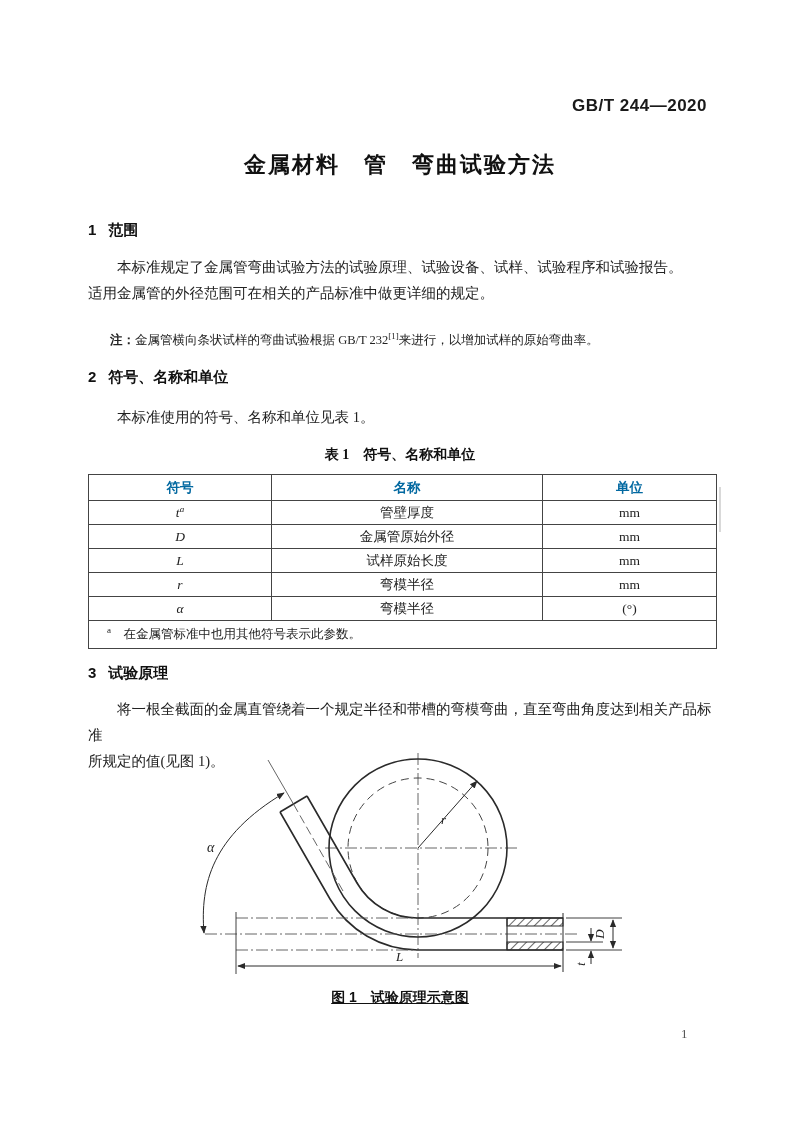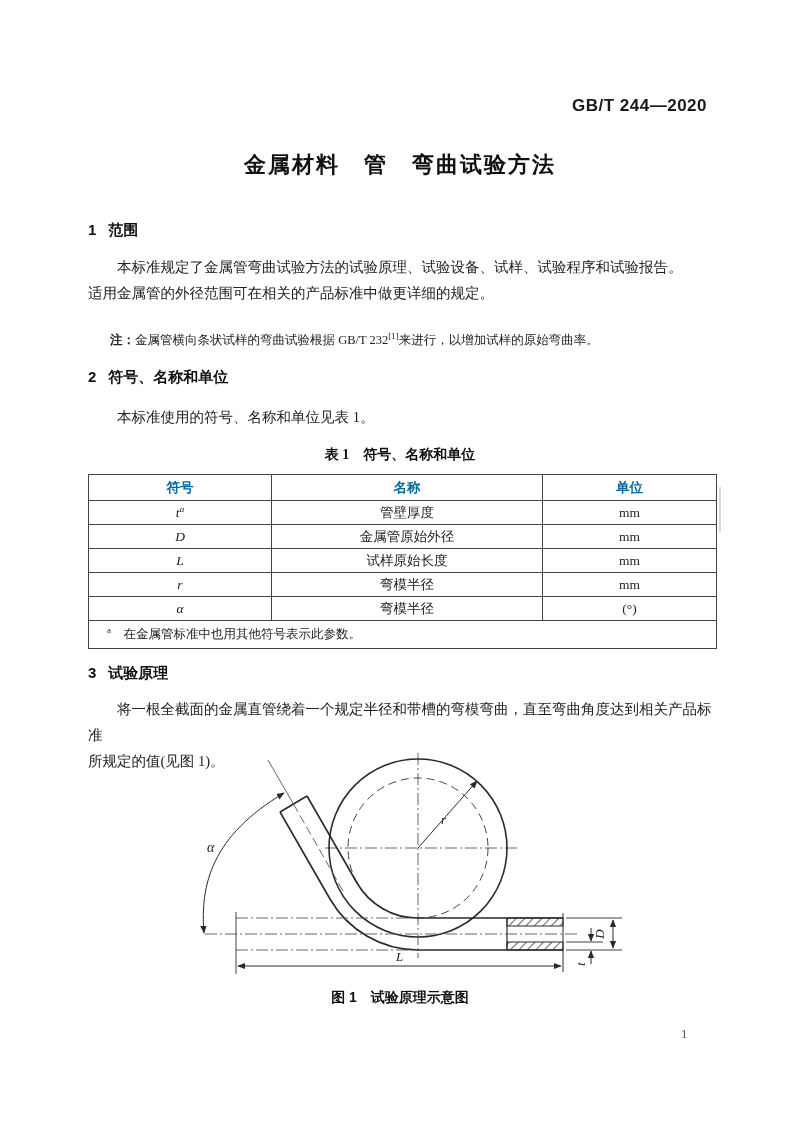--- a/index.html
+++ b/index.html
@@ -43,21 +43,21 @@
     font-weight:bold;font-size:13.5px;color:#0369a1;
   }
   table.symtable td{height:23px;}
   td.sym{font-style:italic;font-family:"Liberation Serif","DejaVu Serif",serif;}
   tr.footnote-row td{
     text-align:left;padding-left:18px;font-size:12.5px;height:27px;margin-left:12px;
   }
   .col-sym{width:183px;}  .col-name{width:271px;}  .col-unit{width:174px;}
   .fig-caption{
     top:989px;left:0;width:800px;text-align:center;
-    font-family:"Liberation Sans","DejaVu Sans",sans-serif;font-weight:bold;font-size:14px;color:#111;
+    font-family:"Liberation Sans","DejaVu Sans",sans-serif;font-weight:bold;font-size:14px;color:#111;text-decoration:underline;
   }
   .page-number{top:1026px;left:681px;font-size:13px;color:#555;}
   .scan-artifact{top:487px;left:719px;width:2px;height:45px;background:#d9d9d9;}
   svg text{font-family:"Liberation Serif","DejaVu Serif",serif;}
   .svglabel{font-style:italic;font-size:13px;fill:#222;}
 </style>
 </head>
 <body>
 
 <div class="page">

